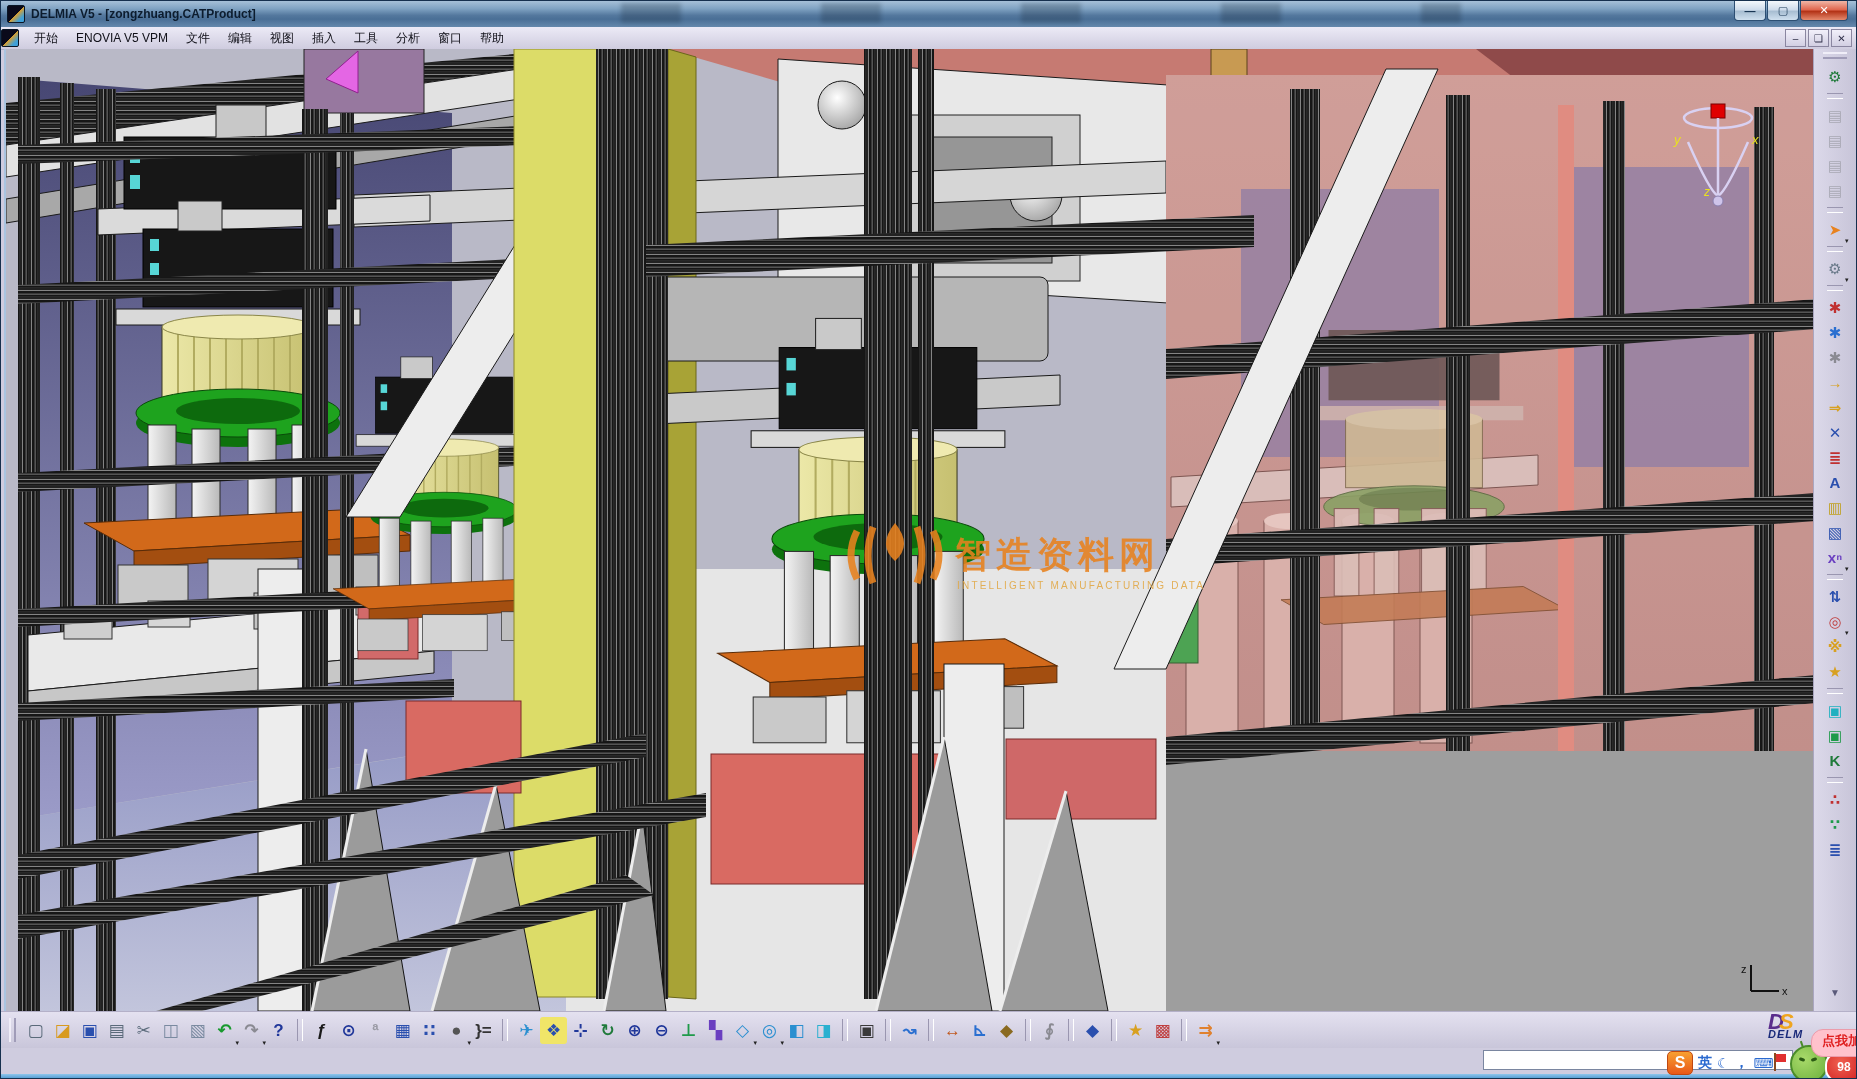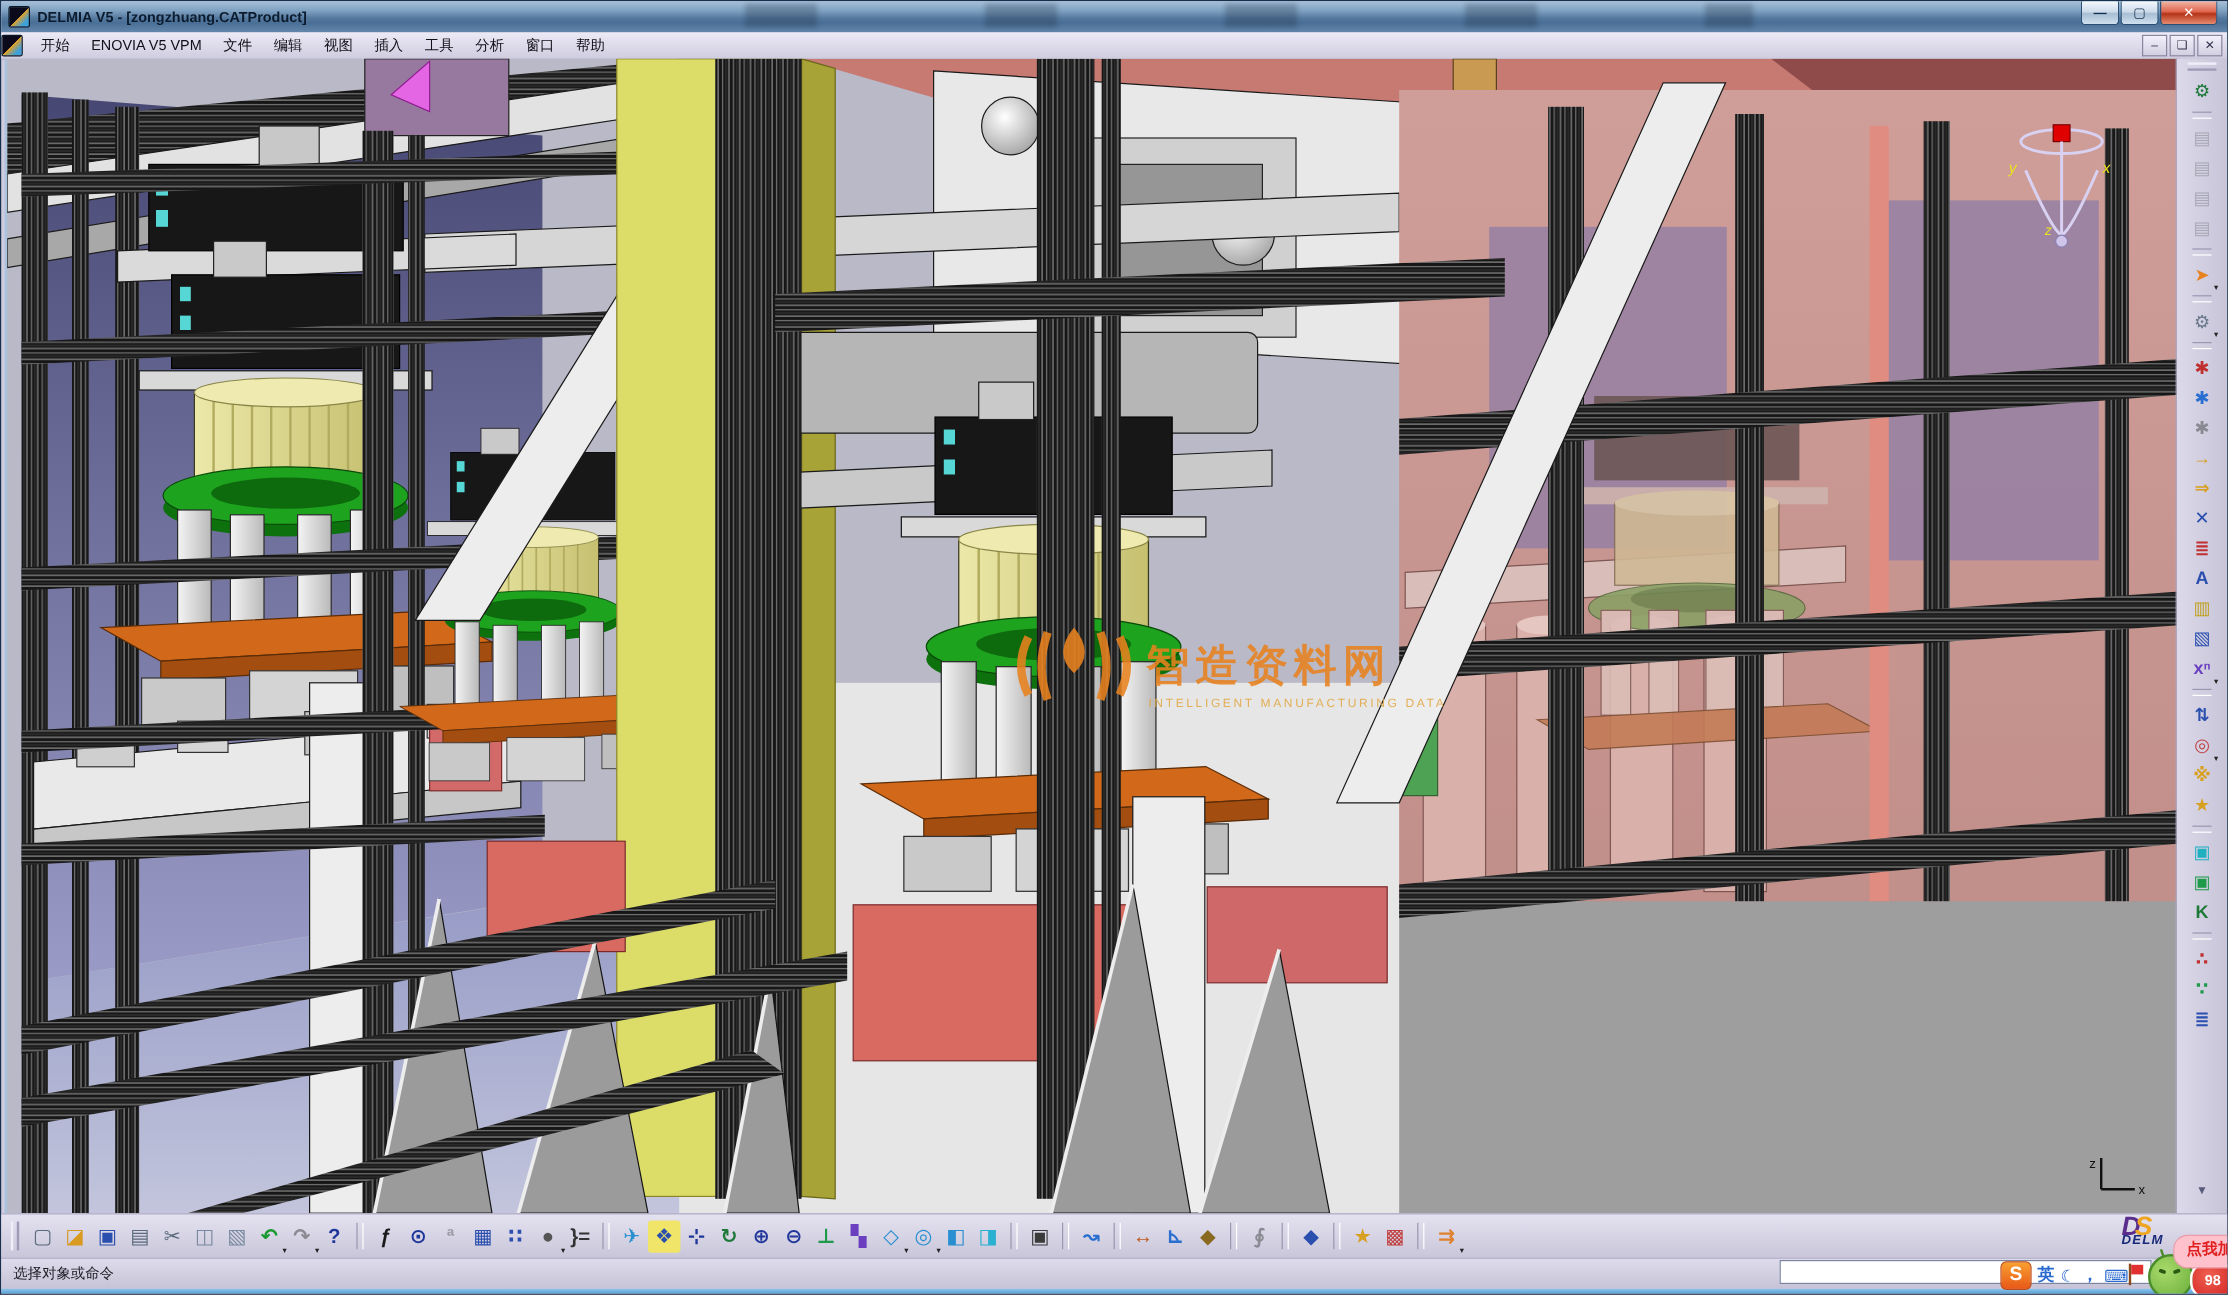--- a/index.html
+++ b/index.html
@@ -594,23 +594,20 @@
         </div>
       </div>
   </div>
 
   <div class="ds-logo">
     <span class="ds-d">D</span><span class="ds-s">S</span>
     <span class="brand">DELM</span>
   </div>
   <div class="ad-bubble">点我加</div>
 
-  <div class="statusbar">
-    <span>选择对象或命令</span>
-  </div>
   <input class="cmd-input" style="">
 
   <div class="ime">
     <div class="s-logo">S</div>
     <span class="ime-it">英</span>
     <span class="ime-it">☾</span>
     <span class="ime-it">，</span>
     <span class="ime-it">⌨</span>
   </div>
   <div class="flag-icon">

